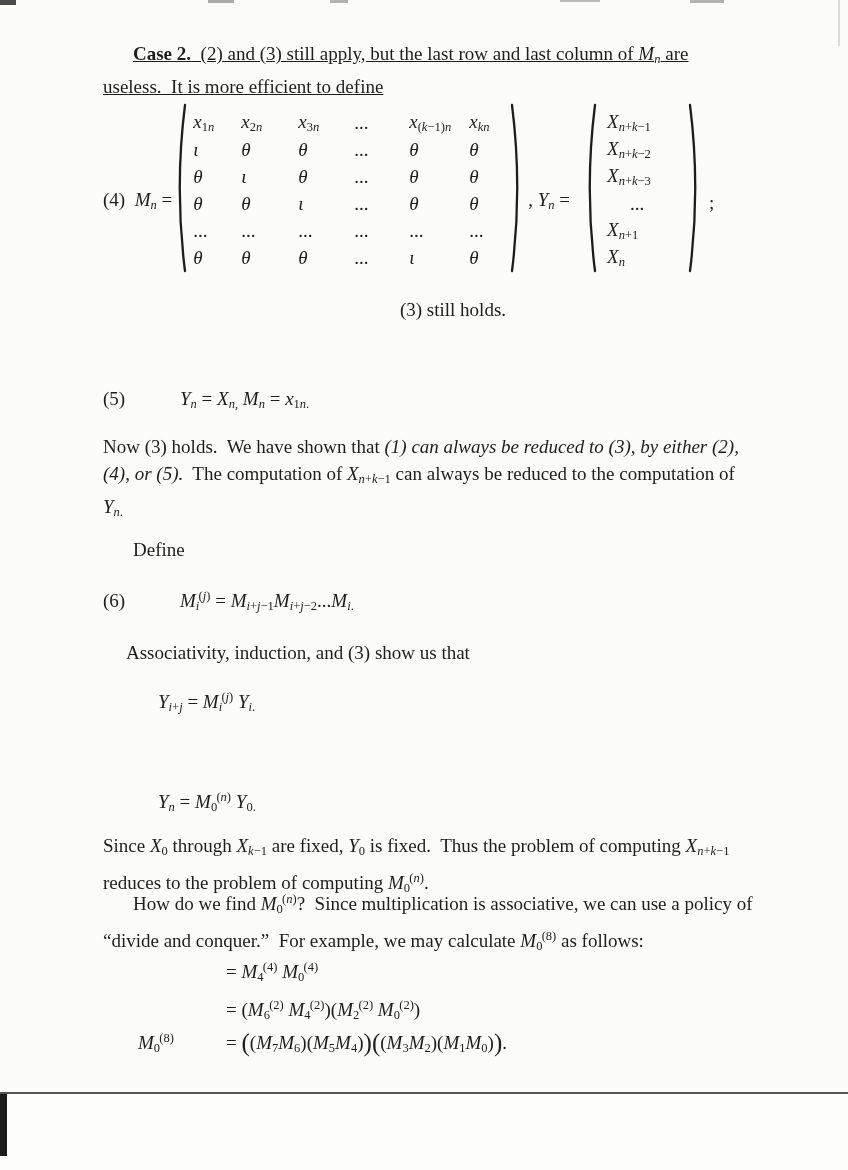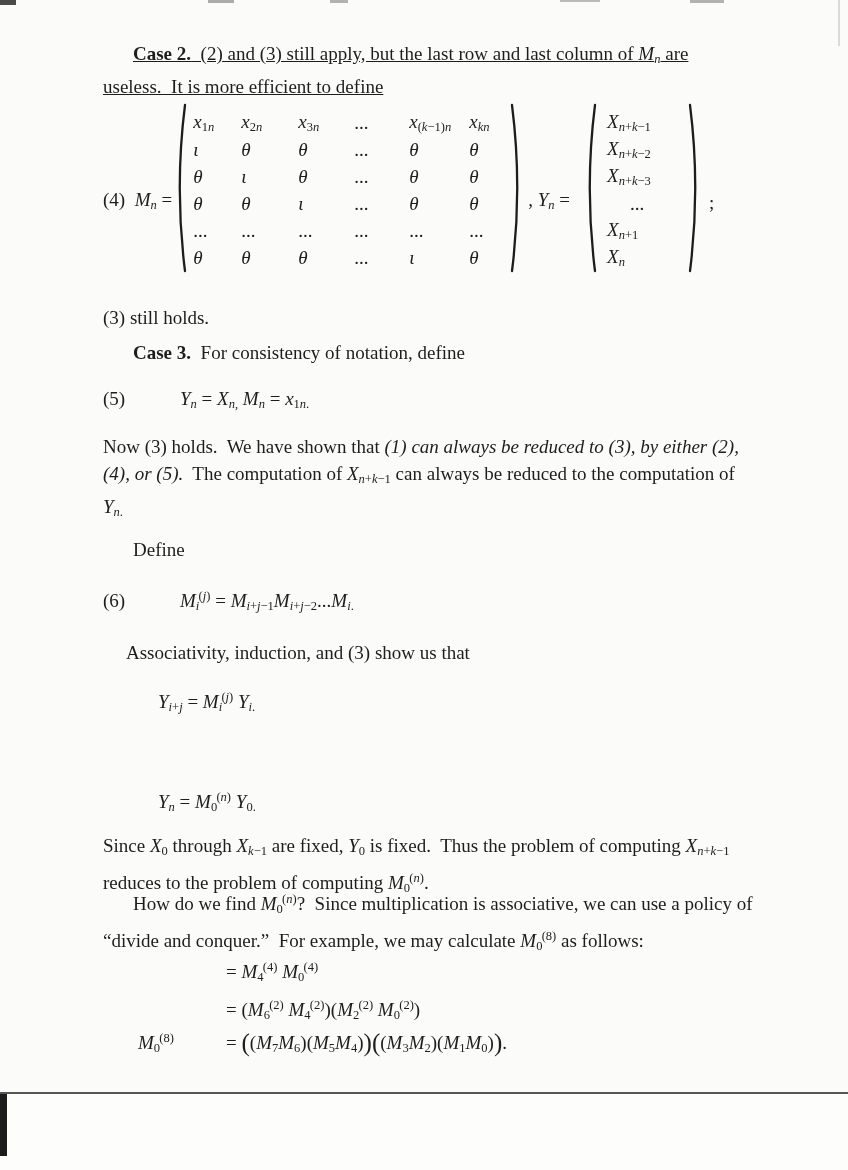--- a/index.html
+++ b/index.html
@@ -121,27 +121,24 @@
         </div>
         <div class="cell"><span class="v">X</span><sub><span class="v">n</span>+1</sub></div>
         <div class="cell"><span class="v">X</span><sub><span class="v">n</span></sub></div>
       </div>
     <svg class="paren" width="16" height="172" viewBox="0 0 16 172">
         <path d="M3 3 Q13.5 86 3 169"></path>
       </svg>
     <div class="nudge semi">;</div>
   </div>
 
-  <div class="para" style="top:304px;">
+  <div class="para" style="top:296px;text-align:center;">
       <div class="tline">(3) still holds.</div>
     </div>
 
-  <div class="para ind" style="top:339px;">
-      <div class="tline"><span class="b">Case 3.</span>&nbsp; For consistency of notation, define</div>
-    </div>
 
   <div class="eqline" style="top:385px;">
     <span class="eqnum">(5)</span><span><span class="v">Y</span><sub><span class="v">n</span></sub> = <span class="v">X</span><sub><span class="v">n</span>,</sub> <span class="v">M</span><sub><span class="v">n</span></sub> = <span class="v">x</span><sub>1<span class="v">n</span>.</sub></span>
   </div>
 
   <div class="para" style="top:433px;">
       <div class="tline">Now (3) holds.&nbsp; We have shown that <span class="v">(1) can always be reduced to (3), by either (2),</span></div>
       <div class="tline"><span class="v">(4), or (5).</span>&nbsp; The computation of <span class="v">X</span><sub><span class="v">n</span>+<span class="v">k</span>−1</sub> can always be reduced to the computation of</div>
       <div class="tline"><span class="v">Y</span><sub><span class="v">n</span>.</sub></div>
     </div>

